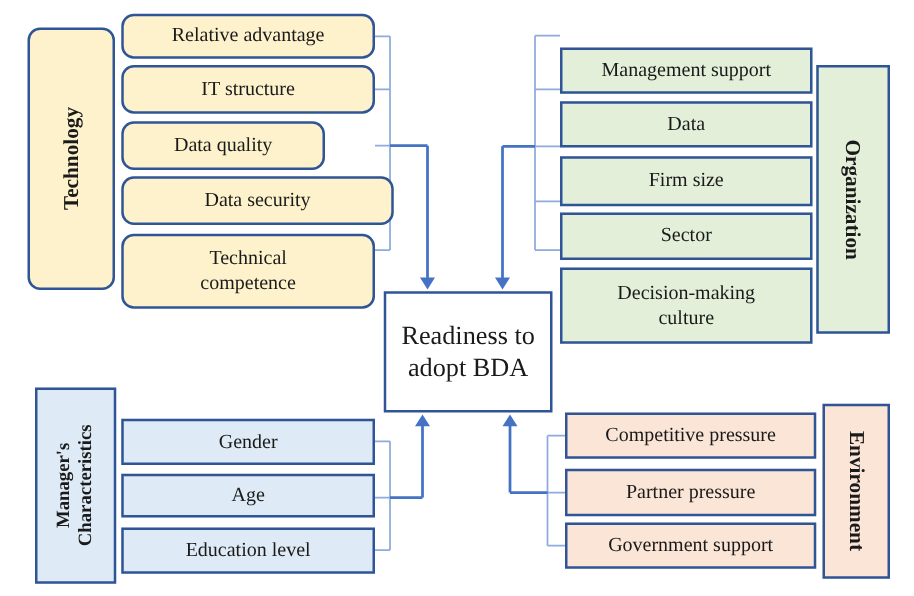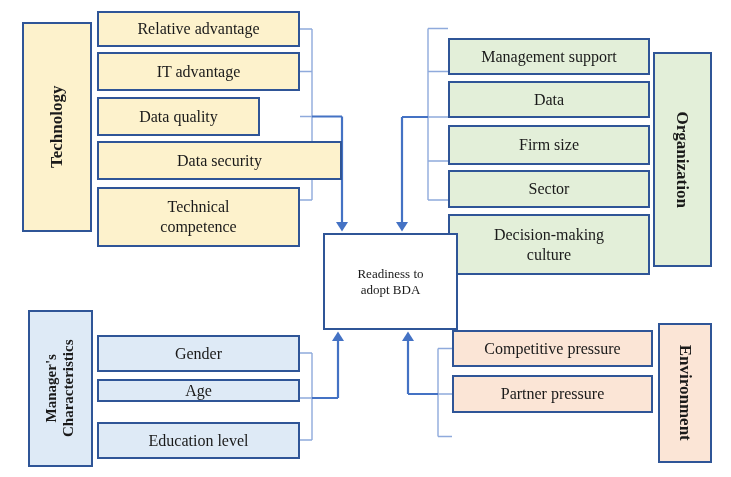--- a/index.html
+++ b/index.html
@@ -15,26 +15,26 @@
   .cl{stroke:var(--connector,#8faadc);stroke-width:1.4;fill:none;}
   .cd{stroke:var(--arrow,#4472c4);stroke-width:2.2;fill:none;}
   .ah{fill:var(--arrow,#4472c4);stroke:none;}
   .box{
     position:absolute;box-sizing:border-box;
     border:2px solid var(--border,#2f5597);
     display:flex;align-items:center;justify-content:center;
     text-align:center;font-size:16px;line-height:1.22;
     white-space:pre-line;
   }
-  .fill-tech{background:var(--fill-tech,#fdf2cc);}
+  .fill-tech{background:var(--fill-tech,#fdf2cc);border-radius:10px;}
   .fill-org{background:var(--fill-org,#e3efd9);margin-top:28px;}
   .fill-mgr{background:var(--fill-mgr,#deeaf6);}
   .fill-env{background:var(--fill-env,#fbe5d6);}
   .fill-center{background:#ffffff;}
-  .center-box{font-size:13px;margin-left:16px;}
+  .center-box{font-size:21px;}
   .vlabel span{display:block;font-weight:bold;white-space:pre-line;text-align:center;line-height:1.15;}
   .rot-ccw{transform:rotate(-90deg);font-size:17px;}
   .rot-ccw.two-line{font-size:15px;}
   .rot-cw{transform:rotate(90deg);font-size:17px;}
 </style>
 </head>
 <body>
 
 <div class="canvas" style="--bg: #ffffff; --text: #1a1a1a; --border: #2f5597; --arrow: #4472c4; --connector: #8faadc; --fill-tech: #fdf2cc; --fill-org: #e3efd9; --fill-mgr: #deeaf6; --fill-env: #fbe5d6;">
 
@@ -57,26 +57,26 @@
     <polygon class="ah" points="402,341 414,341 408,331.5"></polygon>
   </svg>
 
   <div class="box vlabel fill-tech" style="left:22px;top:22px;width:70px;height:210px">
     <span class="rot-ccw">Technology</span>
   </div>
   <div class="box fill-tech" style="left:97px;top:11px;width:203px;height:36px">
     <span>Relative advantage</span>
   </div>
   <div class="box fill-tech" style="left:97px;top:52px;width:203px;height:39px">
-    <span>IT advantage</span>
+    <span>IT structure</span>
   </div>
   <div class="box fill-tech" style="left:97px;top:97px;width:163px;height:39px">
     <span>Data quality</span>
   </div>
-  <div class="box fill-tech" style="left:97px;top:141px;width:245px;height:39px">
+  <div class="box fill-tech" style="left:97px;top:141px;width:218px;height:39px">
     <span>Data security</span>
   </div>
   <div class="box fill-tech" style="left:97px;top:187px;width:203px;height:60px">
     <span>Technical
 competence</span>
   </div>
 
   <div class="box fill-org" style="left:448px;top:10px;width:202px;height:37px">
     <span>Management support</span>
   </div>
@@ -102,30 +102,33 @@
 adopt BDA</span>
   </div>
 
   <div class="box vlabel fill-mgr" style="left:28px;top:310px;width:65px;height:157px">
     <span class="rot-ccw two-line">Manager's
 Characteristics</span>
   </div>
   <div class="box fill-mgr" style="left:97px;top:335px;width:203px;height:37px">
     <span>Gender</span>
   </div>
-  <div class="box fill-mgr" style="left:97px;top:379px;width:203px;height:23px">
+  <div class="box fill-mgr" style="left:97px;top:379px;width:203px;height:35px">
     <span>Age</span>
   </div>
   <div class="box fill-mgr" style="left:97px;top:422px;width:203px;height:37px">
     <span>Education level</span>
   </div>
 
   <div class="box fill-env" style="left:452px;top:330px;width:201px;height:37px">
     <span>Competitive pressure</span>
   </div>
   <div class="box fill-env" style="left:452px;top:375px;width:201px;height:38px">
     <span>Partner pressure</span>
   </div>
+  <div class="box fill-env" style="left:452px;top:418px;width:201px;height:37px">
+    <span>Government support</span>
+  </div>
   <div class="box vlabel fill-env" style="left:658px;top:323px;width:54px;height:140px">
     <span class="rot-cw">Environment</span>
   </div>
 
 </div>
 
 </body></html>

